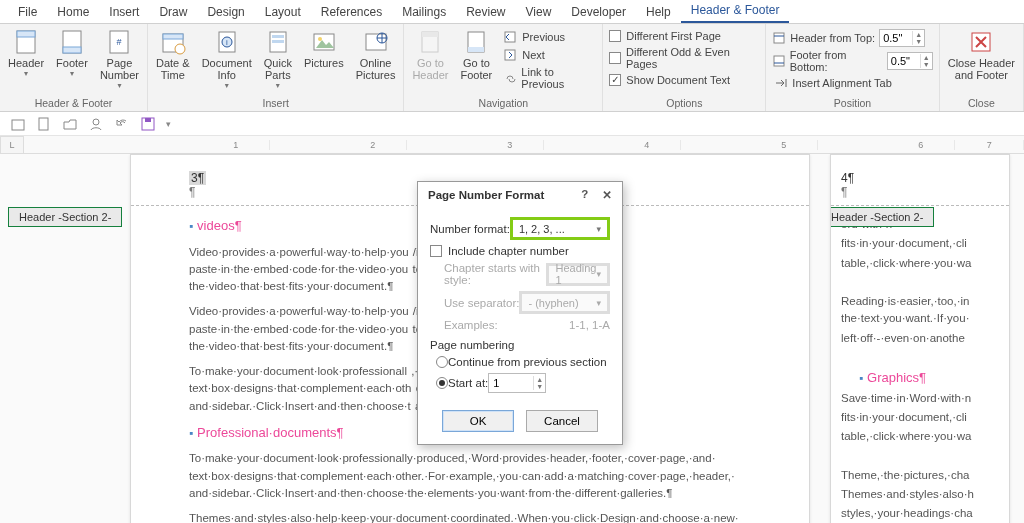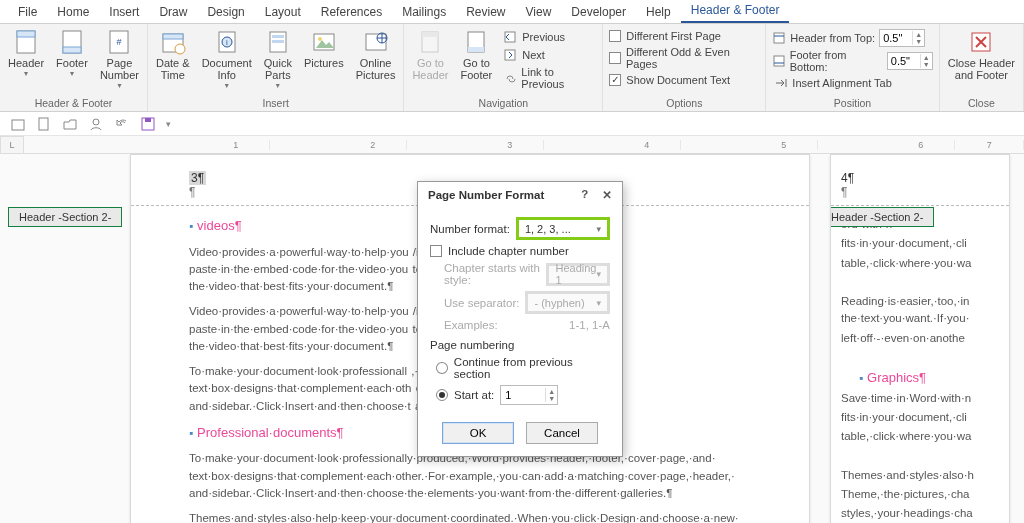--- a/index.html
+++ b/index.html
@@ -49,21 +49,21 @@
 .body-text { font-size:11.5px; color:#555; line-height:1.5; margin-top:10px;}
 .body-text p { margin-bottom:8px; word-spacing:1px;}
 .h-link { color:#ec4899; font-size:13px;}
 .bullet { color:#4986c5; margin-right:4px;}
 
 
 .dialog { position:absolute; left:417px; top:45px; width:206px; background:#fff; border:1px solid #999; box-shadow:2px 3px 10px rgba(0,0,0,.25); font-size:11.5px;}
 .dlg-title { display:flex; align-items:center; justify-content:space-between; padding:6px 10px 4px 10px; font-weight:600;}
 .dlg-title .r { display:flex; gap:14px; color:#555;}
 .dlg-body { padding:6px 12px 2px 12px;}
-.dlg-row { display:flex; align-items:center; gap:6px; margin:5px 0;}
+.dlg-row { display:flex; align-items:center; margin:5px 0;}
 .dlg-row.dis { color:#aaa;}
 .dlg-select { flex:1; border:3px solid #84cc16; height:23px; display:flex; align-items:center; justify-content:space-between; padding:0 6px; background:#fff; font-size:11px;}
 .dlg-select.dis { color:#aaa; border-color:#ddd; background:#fafafa;}
 .dlg-section { font-size:11.5px; color:#333; margin:8px 0 2px 0;}
 .radio { width:12px;height:12px;border:1px solid #888;border-radius:50%;display:inline-flex;align-items:center;justify-content:center;}
 .radio.on::after { content:""; width:6px;height:6px;border-radius:50%;background:#333;}
 .dlg-spin { border:1px solid #bbb; height:20px; display:flex; align-items:center;}
 .dlg-spin input { border:none; width:44px; padding:0 4px; font-size:11px; outline:none;}
 .dlg-btns { display:flex; gap:12px; justify-content:center; padding:10px 0 12px 0;}
 .dlg-btns button { width:72px; height:22px; border:1px solid #aaa; background:#f0f0f0; font-size:11.5px; cursor:pointer;}
@@ -390,22 +390,22 @@
           <p style="margin-bottom: 2px; white-space: nowrap;">&nbsp;</p>
           <p style="margin-bottom: 0; white-space: nowrap;">Reading·is·easier,·too,·in</p>
           <p style="margin-bottom: 2px; white-space: nowrap;">the·text·you·want.·If·you·</p>
           <p style="margin-bottom: 2px; white-space: nowrap;">left·off·-·even·on·anothe</p>
           <p style="margin-bottom: 2px; white-space: nowrap;">&nbsp;</p>
           <p style="margin-bottom: 2px; white-space: nowrap; margin-left: 18px;"><span class="bullet">▪</span><span class="h-link">Graphics¶</span></p>
           <p style="margin-bottom: 2px; white-space: nowrap;">Save·time·in·Word·with·n</p>
           <p style="margin-bottom: 2px; white-space: nowrap;">fits·in·your·document,·cli</p>
           <p style="margin-bottom: 2px; white-space: nowrap;">table,·click·where·you·wa</p>
           <p style="margin-bottom: 2px; white-space: nowrap;">&nbsp;</p>
+          <p style="margin-bottom: 2px; white-space: nowrap;">Theme,·the·pictures,·cha</p>
           <p style="margin-bottom: 2px; white-space: nowrap;">Themes·and·styles·also·h</p>
-          <p style="margin-bottom: 2px; white-space: nowrap;">Theme,·the·pictures,·cha</p>
           <p style="margin-bottom: 2px; white-space: nowrap;">styles,·your·headings·cha</p>
         </div>
     </div>
   </div>
 
   <div class="dialog">
     <div class="dlg-title">
       <span>Page Number Format</span>
       <span class="r">
         <span>?</span>

